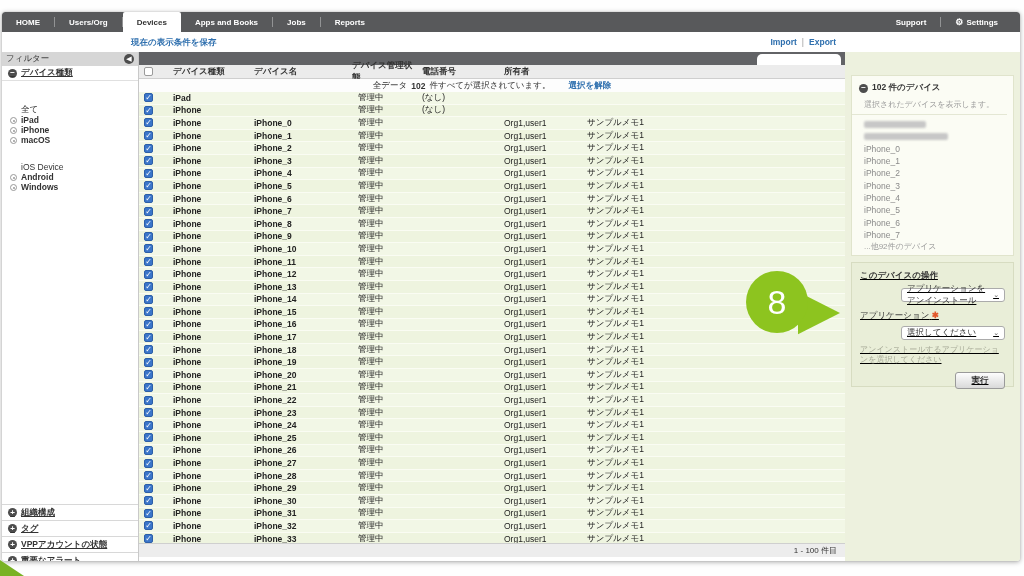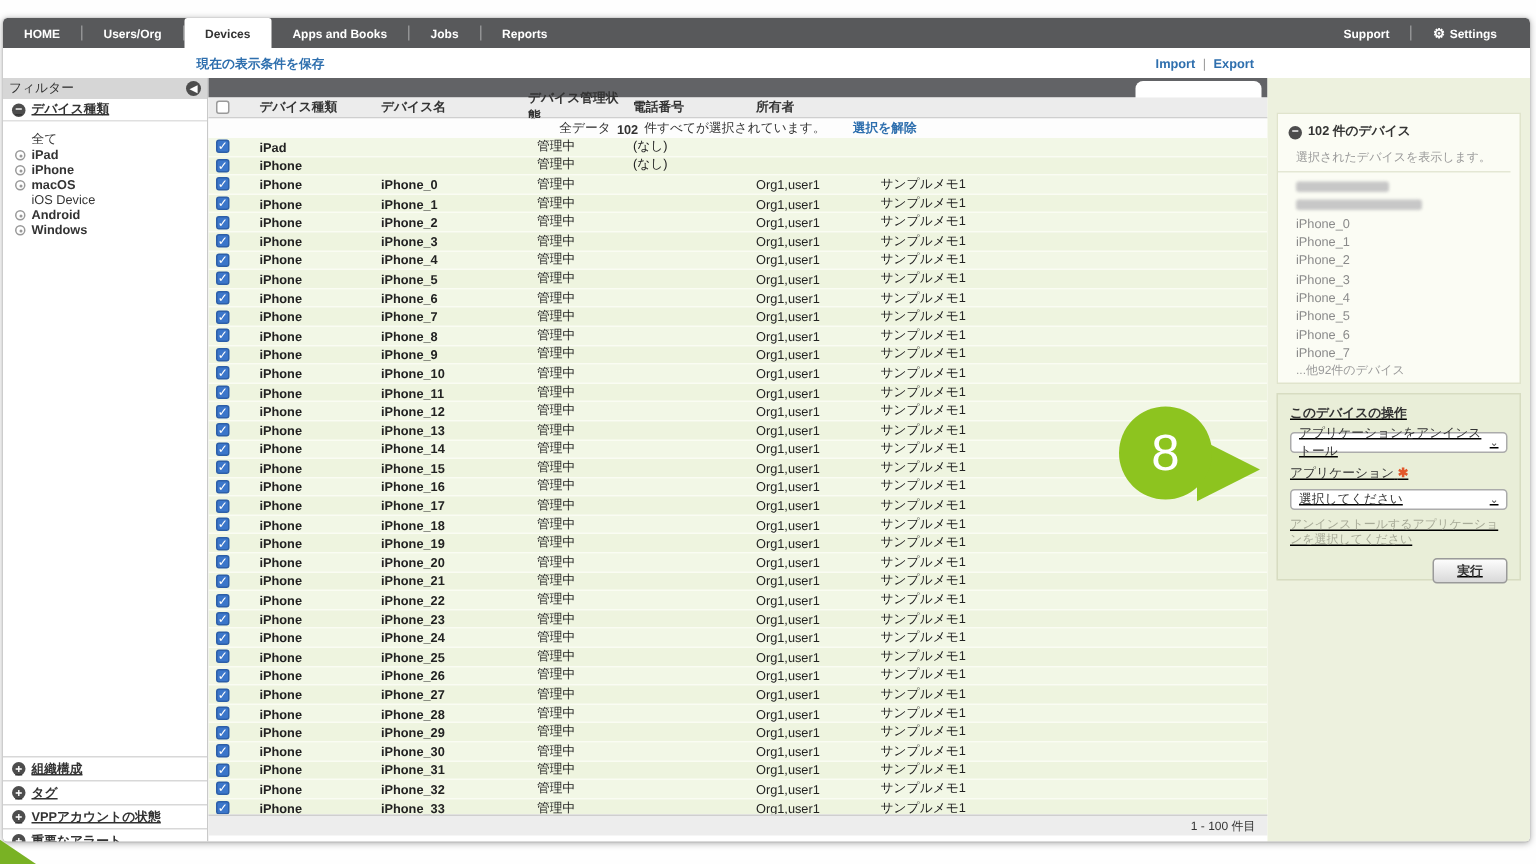--- a/index.html
+++ b/index.html
@@ -35,21 +35,21 @@
                  color:#fff; font-size:7px; display:flex; align-items:center; justify-content:center; cursor:pointer; }
   .sb-section { position:absolute; left:0; top:14px; width:100%; height:15px; border-bottom:1px solid #e0e0e0;
                 display:flex; align-items:center; gap:4px; padding:0 6px; font-size:8.5px; font-weight:bold; color:#333;
                 text-decoration:underline; cursor:pointer; }
   .circle-ic { width:9px; height:9px; border-radius:50%; background:#4d4d4d; color:#fff; font-size:8px;
                line-height:8px; display:flex; align-items:center; justify-content:center; flex:0 0 9px; }
   .sb-types { position:absolute; left:0; top:36px; width:100%; }
   .sb-type { height:10px; display:flex; align-items:center; gap:4px; padding-left:8px; font-size:8.5px;
              color:#333; font-weight:bold; cursor:pointer; margin-bottom:0; }
   .sb-type .spacer { width:7px; flex:0 0 7px; }
-  .sb-type.plain { font-weight:normal; }
+  .sb-type.plain { font-weight:normal;margin-top:17px; }
   .radio-ic { width:7px; height:7px; border:1px solid #999; border-radius:50%; position:relative; flex:0 0 7px; }
   .radio-ic:after { content:""; position:absolute; left:2px; top:2px; width:2px; height:2px; background:#999; border-radius:50%; }
   .sb-bottom { position:absolute; left:0; top:452px; width:100%; }
   .sb-bsec { height:16px; border-top:1px solid #d8d8d8; display:flex; align-items:center; gap:4px;
              padding:0 6px; font-size:8.5px; font-weight:bold; color:#333; text-decoration:underline; cursor:pointer; }
 
   
   .tablezone { position:absolute; left:137px; top:40px; width:706px; height:509px; background:#fff; }
   .t-toolbar { position:absolute; left:0; top:0; width:100%; height:13px; background:#626366; }
   .search { position:absolute; right:4px; top:2px; width:84px; height:10px; background:#fff; border-radius:5px;
@@ -103,21 +103,21 @@
   .card1-desc { padding:5px 0 4px 12px; font-size:8px; color:#9a9a9a; border-bottom:1px solid #e4e7d4; margin-right:6px; }
   .dev-list { padding:3px 0 0 12px; }
   .dev-item { height:12.3px; font-size:8.5px; color:#8a8a8a; display:flex; align-items:center; }
   .dev-more { height:12px; font-size:8px; color:#9a9a9a; padding-left:12px; display:flex; align-items:center; }
   .bl-dev { width:62px; } .bl-dev2 { width:84px; }
 
   .card2 { position:absolute; left:6px; top:210px; width:163px; height:125px; background:#e9eed8;
            border:1px solid #d7dcc1; padding:7px 8px 0 8px;text-decoration:underline; }
   .card2-title { font-size:8.5px; font-weight:bold; color:#333; margin-bottom:6px; }
   .select { height:14px; background:#fff; border:1px solid #ababab; border-radius:3px;
-            display:flex; align-items:center; padding:5px 5px; font-size:8.5px; color:#333; cursor:pointer; }
+            display:flex; align-items:center; padding:5px 5px; font-size:8.5px; color:#333; cursor:pointer;margin-left:41px; }
   .select .chev { margin-left:auto; font-size:7px; color:#555; }
   .fld-label { font-size:8.5px; color:#333; margin:8px 0 4px 0; }
   .req { color:#e2572b; font-weight:bold; }
   .help { font-size:8px; color:#a8ab98; line-height:10px; margin-top:5px; }
   .exec-row { display:flex; justify-content:flex-end; margin-top:7px; }
   .exec-btn { width:50px; height:17px; background:linear-gradient(#fdfdfd,#d9d9d9); border:1px solid #9a9a9a;
               border-radius:3px; font-size:8.5px; font-weight:bold; color:#333; display:flex;
               align-items:center; justify-content:center; cursor:pointer; }
 
   

